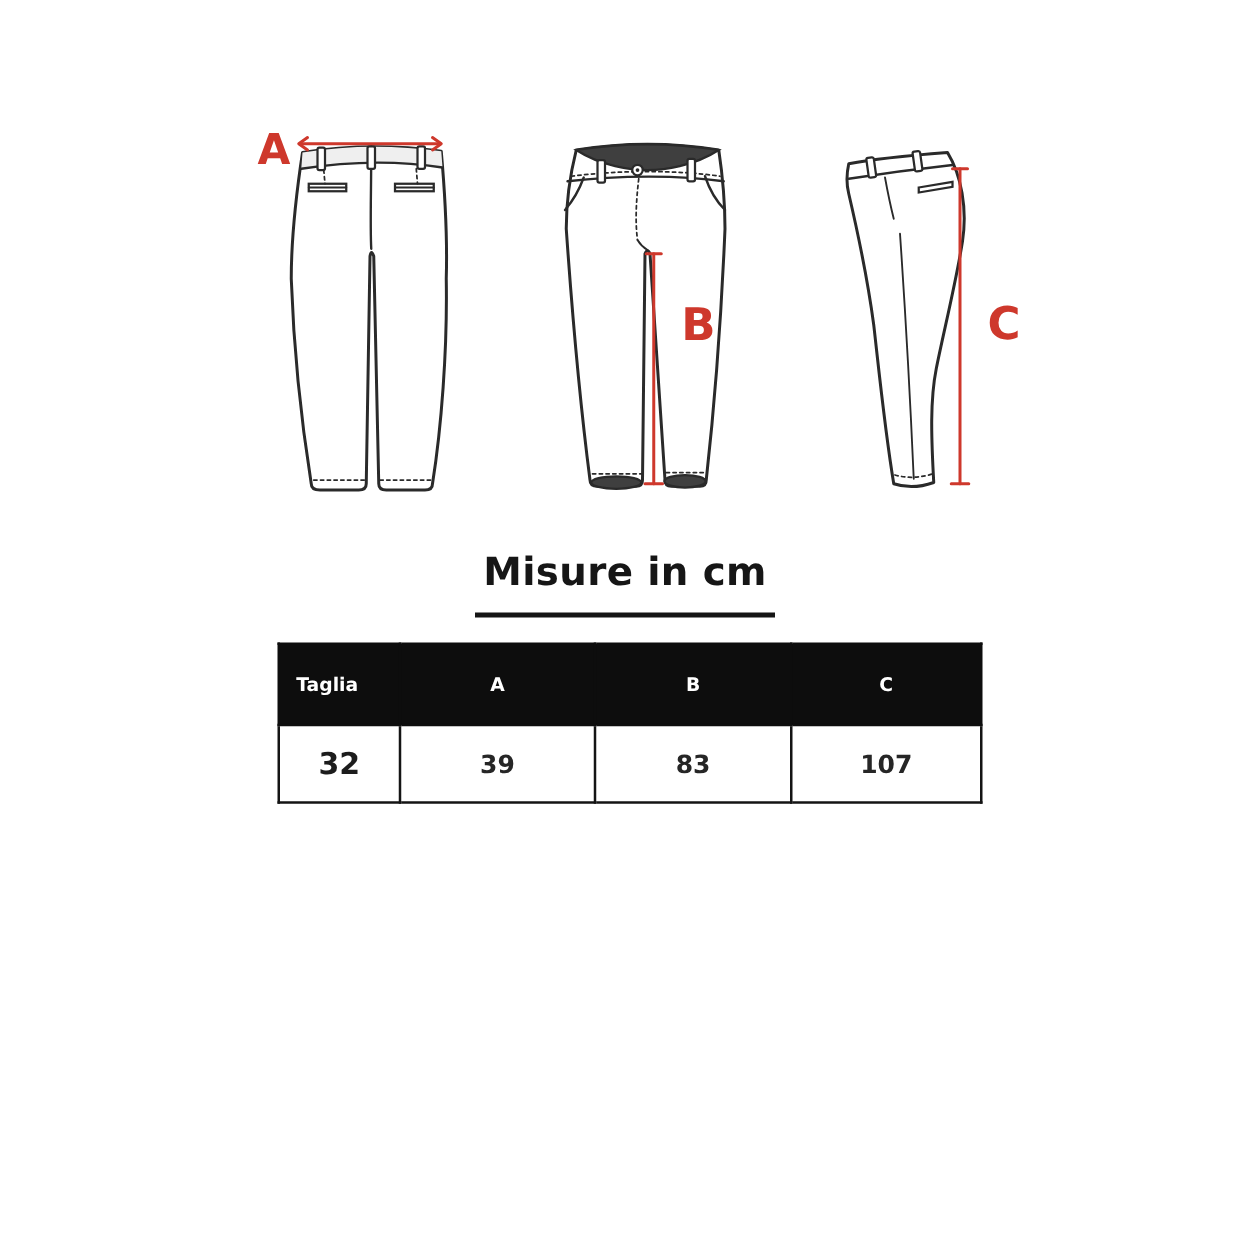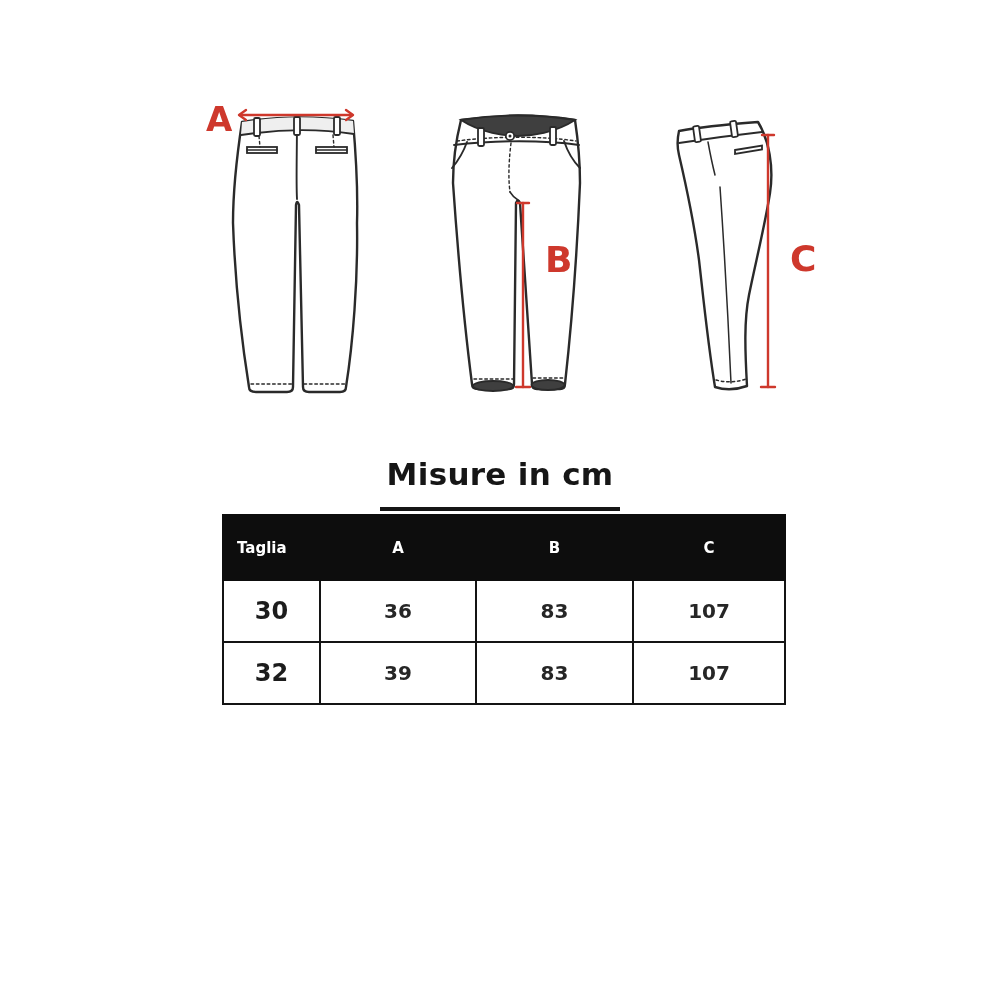--- a/index.html
+++ b/index.html
@@ -30,21 +30,21 @@
   .dark-fill{fill:var(--dark-fill);stroke:var(--ink);stroke-width:1.8;}
   .band-fill{fill:var(--band-gray);stroke:none;}
   .white-fill{fill:#ffffff;stroke:var(--ink);stroke-width:1.8;}
   .ink-dot{fill:var(--ink);stroke:none;}
   .red-line{fill:none;stroke:var(--accent-red);stroke-width:2.4;stroke-linecap:round;stroke-linejoin:round;}
   .red-label{fill:var(--accent-red);font-weight:700;font-size:36px;font-family:"DejaVu Sans","Liberation Sans",sans-serif;}
   .red-label-a{font-size:34px;}
 
   
   .title-block{position:absolute;left:0;top:441px;width:1000px;text-align:center;}
-  .page-title{margin:16px;font-size:31px;line-height:34px;font-weight:800;color:#161616;letter-spacing:.3px;}
+  .page-title{margin:0;font-size:31px;line-height:34px;font-weight:800;color:#161616;letter-spacing:.3px;}
   .title-underline{width:240px;height:4px;background:#151515;margin:15px auto 0;}
 
   
   .size-table{
     position:absolute;left:222px;top:514px;border-collapse:collapse;table-layout:fixed;
     color:#222;
   }
   .size-table col.c-taglia{width:97px;}
   .size-table col.c-a{width:156px;}
   .size-table col.c-b{width:157px;}
@@ -177,26 +177,20 @@
     <thead>
       <tr>
         <th class="th-taglia">Taglia</th>
         <th>A</th>
         <th>B</th>
         <th>C</th>
       </tr>
     </thead>
     <tbody>
       <tr>
-        <td class="size-col">30</td>
-        <td>36</td>
-        <td>83</td>
-        <td>107</td>
-      </tr>
-      <tr>
         <td class="size-col">32</td>
         <td>39</td>
         <td>83</td>
         <td>107</td>
       </tr>
     </tbody>
   </table>
 
 </div>
 

